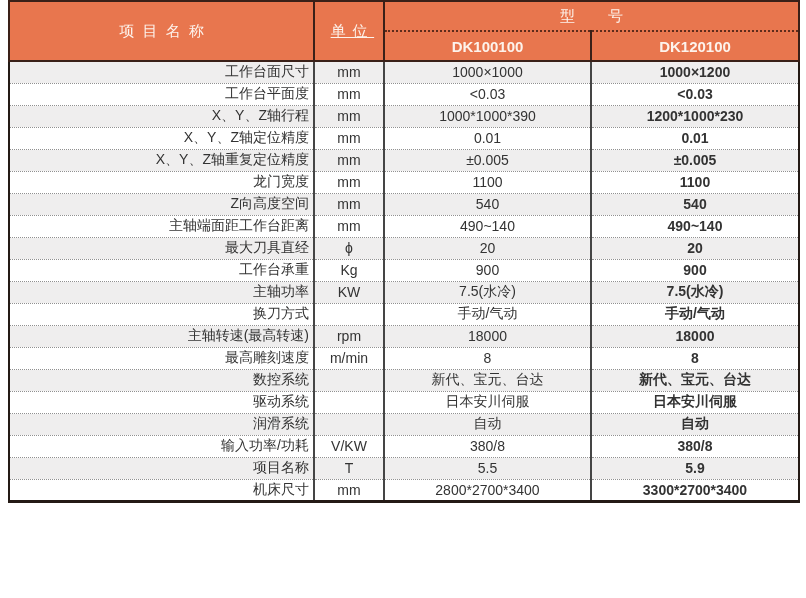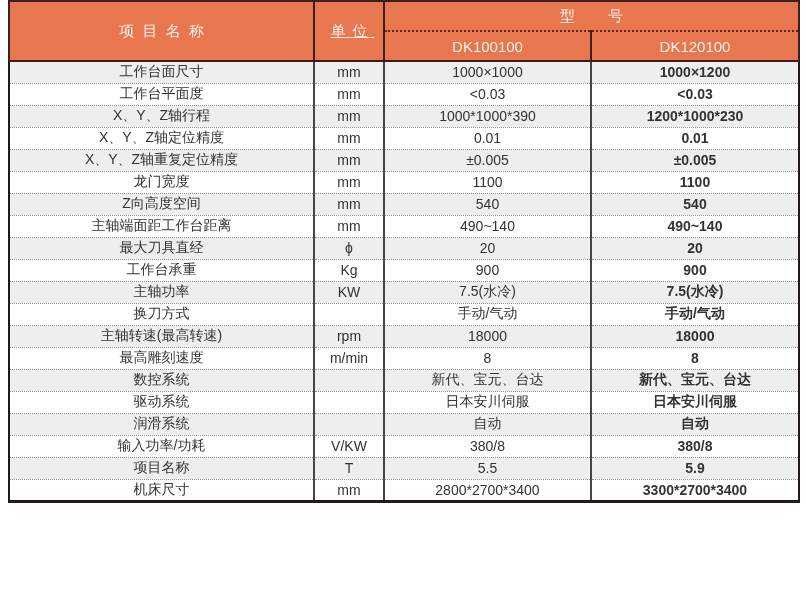--- a/index.html
+++ b/index.html
@@ -48,39 +48,39 @@
     text-align: center;
     border: 2px solid var(--header-border, #3A2018);
     margin-left: 47px;
   }
   th.item-header  { letter-spacing: 0.55em; text-indent: 0.55em; }
   th.unit-header  { letter-spacing: 0.45em; text-indent: 0.45em; text-decoration: underline; }
   th.model-group  {
     letter-spacing: 2.2em; text-indent: 2.2em;
     border-bottom: 2px dotted var(--header-dotted, #5E2B1B);
   }
-  tr.model-sub th { border-top: 2px dotted var(--header-dotted, #5E2B1B); }
+  tr.model-sub th { border-top: 2px dotted var(--header-dotted, #5E2B1B); font-weight: bold; }
 
   
   tbody td {
     height: 22px;
     padding: 0 4px;
     font-size: 14px;
     color: var(--body-text, #333333);
     text-align: center;
     background: #ffffff;
     border-left: 2px solid var(--body-border, #454545);
     border-right: 2px solid var(--body-border, #454545);
     border-top: 1px dotted var(--row-dotted, #909090);
     border-bottom: 1px dotted var(--row-dotted, #909090);
     white-space: nowrap;
     overflow: hidden;
   }
   tbody td:first-child {
-    text-align: center;
+    text-align: right;
     border-left: none;
   }
   tbody td:last-child { border-right: none; font-weight: bold; }
   tbody tr.stripe td { background: var(--stripe, #EFEEEE); }
 </style>
 </head>
 <body>
 
 <div class="page">
 

